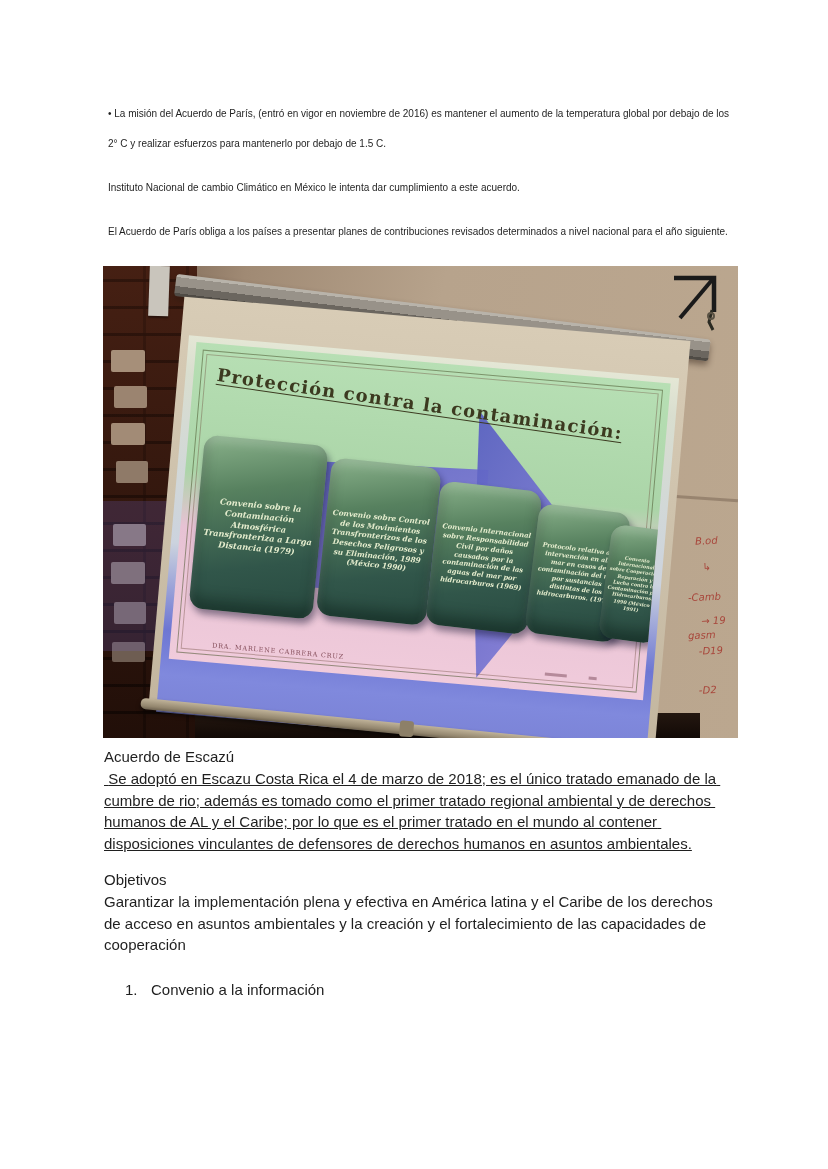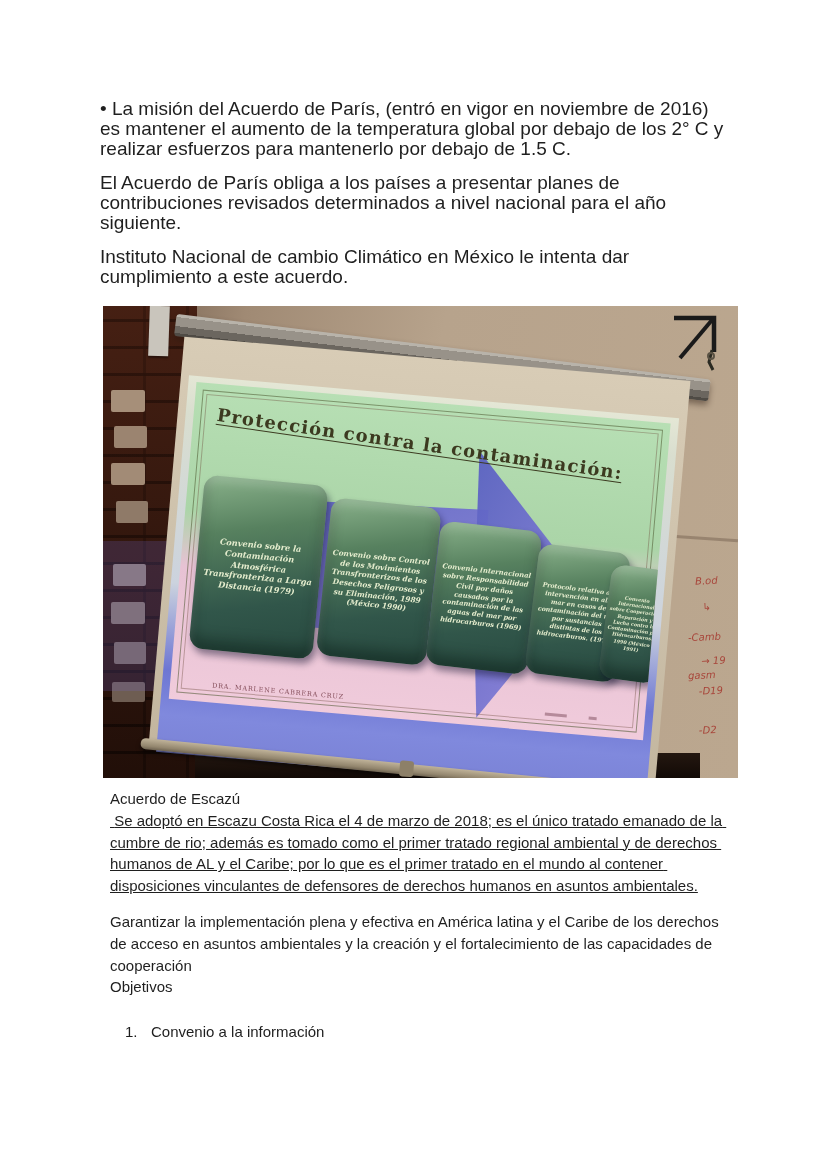--- a/index.html
+++ b/index.html
@@ -1,22 +1,22 @@
 <!DOCTYPE html>
 <html><head>
 <meta charset="utf-8">
 <style>
   html,body{margin:0;padding:0;}
   body{
     width:828px;height:1169px;position:relative;background:#ffffff;
     font-family:"Liberation Sans",sans-serif;color:#1f1f1f;overflow:hidden;
   }
   .content{position:absolute;left:100px;top:99px;width:633px;}
-  .para{font-size:19px;line-height:20px;margin:0 0 14px 0;}
-  .block{font-size:15px;line-height:21.8px;margin:10px;}
+  .para{font-size:10px;line-height:30px;margin:0 0 14px 8px;}
+  .block{font-size:15px;line-height:21.8px;margin:4px;}
   .block .body{white-space:pre-wrap;text-decoration:underline;}
   .gap14{margin-top:14px;}
   .list-item{margin:23px 0 0 25px;font-size:15px;line-height:21.6px;display:flex;}
   .list-item .num{width:26px;flex:0 0 26px;}
 
   
   .photo{position:relative;width:635px;height:472px;margin:19px 0 8px 3px;overflow:hidden;background:#20130c;}
   .ph-wall{position:absolute;inset:0;background:linear-gradient(100deg,#6d5849 0%,#a08a74 20%,#b7a38c 48%,#bba78f 100%);}
   .ph-wall-line{position:absolute;left:540px;top:230px;width:95px;height:3px;background:rgba(90,70,55,.35);transform:rotate(4deg);}
   .ph-brick{position:absolute;left:0;top:0;width:94px;height:472px;background-color:#35190f;
@@ -70,22 +70,22 @@
   .hw{white-space:nowrap;}
   .hw0{margin:0 0 13px 10px;} .hw1{margin:0 0 17px 16px;} .hw2{margin:0 0 11px 0px;}
   .hw3{margin:0 0 1px 12px;} .hw4{margin:0 0 3px -2px;} .hw5{margin:0 0 26px 8px;} .hw6{margin:0 0 0 6px;}
 </style>
 </head>
 <body>
 
 <div class="content">
 
   <p class="para">• La misión del Acuerdo de París, (entró en vigor en noviembre de 2016) es mantener el aumento de la temperatura global por debajo de los 2° C y realizar esfuerzos para mantenerlo por debajo de 1.5 C.</p>
+  <p class="para">Instituto Nacional de cambio Climático en México le intenta dar cumplimiento a este acuerdo.</p>
   <p class="para">El Acuerdo de París obliga a los países a presentar planes de contribuciones revisados determinados a nivel nacional para el año siguiente.</p>
-  <p class="para">Instituto Nacional de cambio Climático en México le intenta dar cumplimiento a este acuerdo.</p>
 
   <figure class="photo">
     <div class="ph-wall"></div>
     <div class="ph-wall-line"></div>
 
     <div class="ph-brick">
       <div class="lb" style="left:8px;top:84px;width:34px;height:22px;background:#a68f79;"></div>
       <div class="lb" style="left:11px;top:120px;width:33px;height:22px;background:#9b替8470;background:#9b8470;"></div>
       <div class="lb" style="left:8px;top:157px;width:34px;height:22px;background:#a28b76;"></div>
       <div class="lb" style="left:13px;top:195px;width:32px;height:22px;background:#8f7a68;"></div>
@@ -149,22 +149,22 @@
       <div class="hw hw6">-D2</div>
     </div>
   </figure>
 
   <div class="block">
     <div>Acuerdo de Escazú</div>
     <div class="body"> Se adoptó en Escazu Costa Rica el 4 de marzo de 2018; es el único tratado emanado de la cumbre de rio; además es tomado como el primer tratado regional ambiental y de derechos humanos de AL y el Caribe; por lo que es el primer tratado en el mundo al contener disposiciones vinculantes de defensores de derechos humanos en asuntos ambientales.</div>
   </div>
 
   <div class="block gap14">
+    <div>Objetivos</div>
     <div>Garantizar la implementación plena y efectiva en América latina y el Caribe de los derechos de acceso en asuntos ambientales y la creación y el fortalecimiento de las capacidades de cooperación</div>
-    <div>Objetivos</div>
   </div>
 
   <div class="list-item">
     <span class="num">1.</span>
     <span>Convenio a la información</span>
   </div>
 
 </div>
 
 </body></html>

